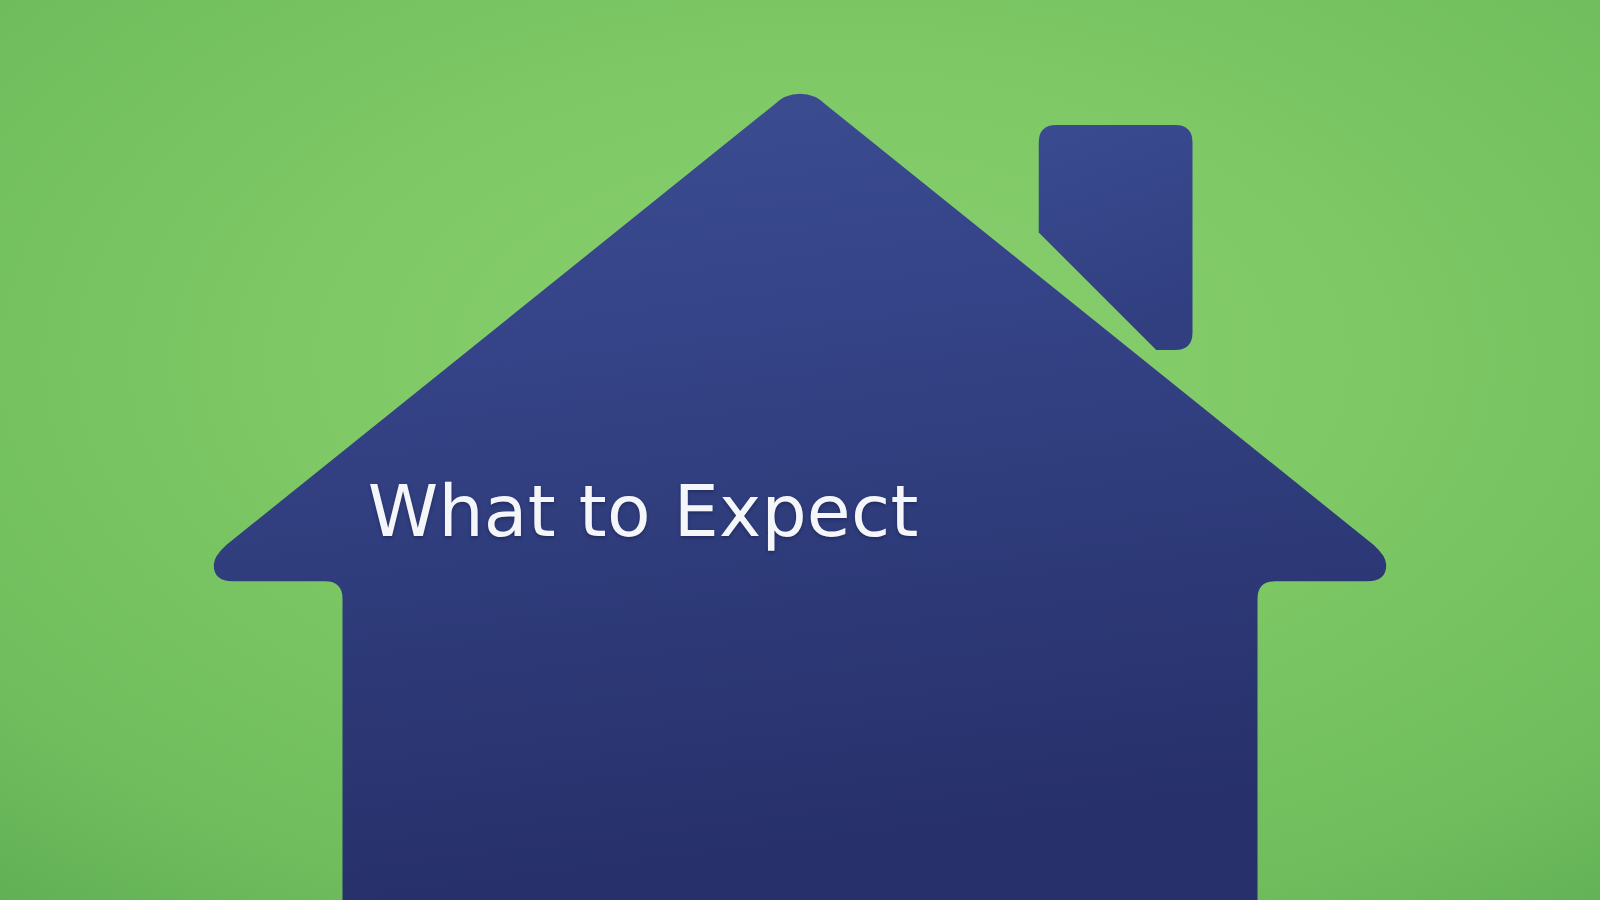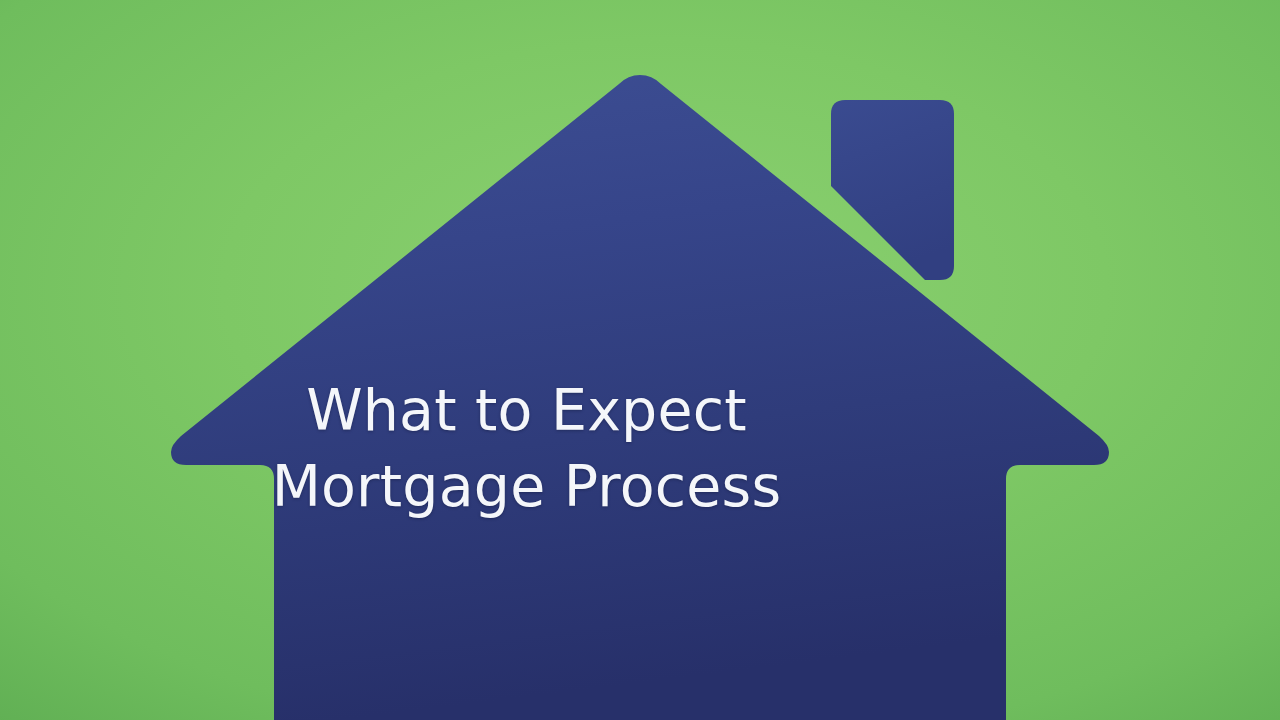--- a/index.html
+++ b/index.html
@@ -27,21 +27,21 @@
   }
   #house-layer {
     position: absolute;
     inset: 0;
     width: 100%;
     height: 100%;
     display: block;
   }
   #title-block {
     position: absolute;
-    left: 12px;
+    left: 0;
     top: 372px;
     width: 1029px;
     text-align: center;
     z-index: 5;
     pointer-events: none;
   }
   .title-line {
     display: block;
     color: #f4f6fa;
     font-family: "DejaVu Sans", "Liberation Sans", sans-serif;
@@ -100,16 +100,15 @@
              Q 274 465 260 465
              L 186 465
              Q 171 465 171 452
              Q 171 445 181 436
              L 619 84
              Q 628 75 640 75 Z" fill="url(#navyGrad)"></path>
   </svg>
 
   <div id="title-block">
     <span class="title-line">What to Expect</span>
-    <span class="title-line">Mortgage Process</span>
   </div>
 
 </div>
 
 </body></html>

